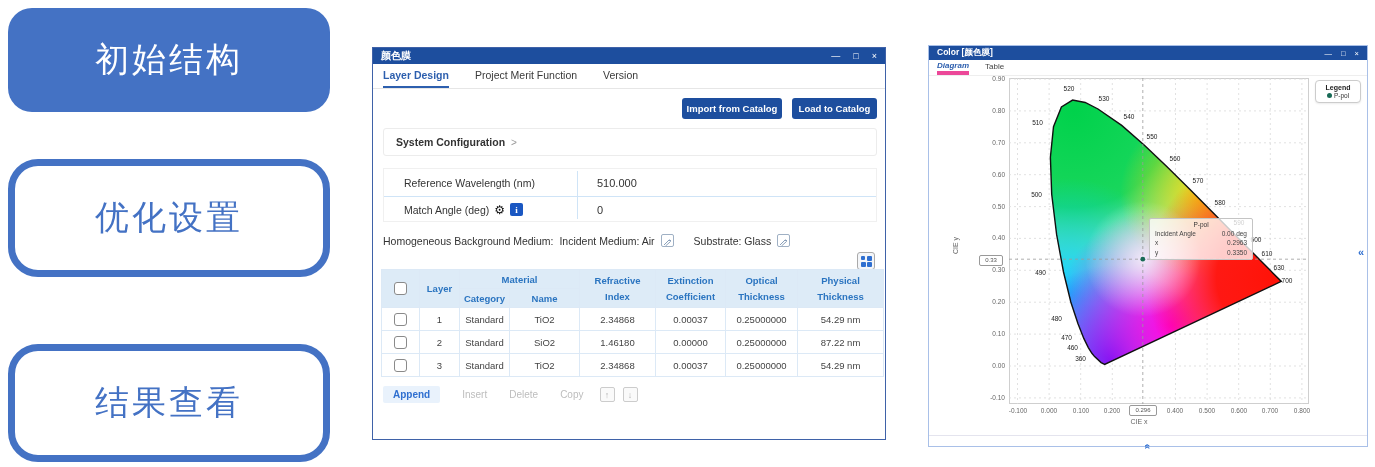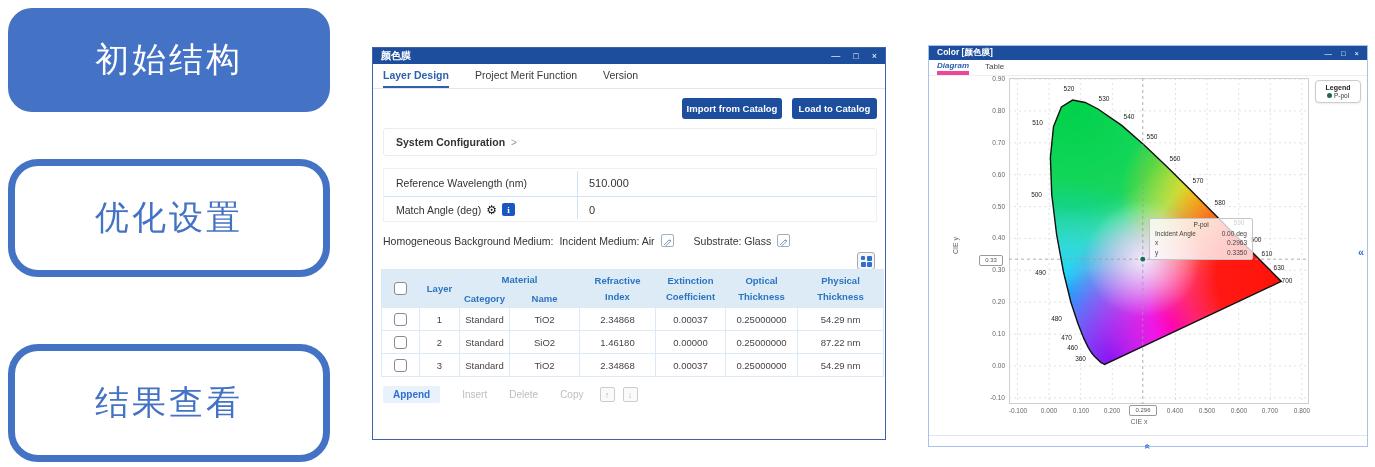--- a/index.html
+++ b/index.html
@@ -39,21 +39,21 @@
   #import-btn { left:309px; width:100px; }
   #load-btn { left:419px; width:85px; }
   .sys-card { position:absolute; left:10px; top:80px; width:494px; height:28px;
               border:1px solid #ececec; border-radius:3px; background:#fff; display:flex;
               align-items:center; padding-left:12px; font-size:10.5px; color:#333; font-weight:bold; }
   .sys-card .chev { color:#999; font-weight:normal; margin-left:6px; font-size:10px; }
   .fields-card { position:absolute; left:10px; top:120px; width:494px; height:54px;
                  border:1px solid #f0f0f0; background:#fff; }
   .fields-vdiv { position:absolute; left:193px; top:2px; bottom:2px; width:1px; background:#cfe4f7; }
   .fields-hdiv { position:absolute; left:0; top:27px; width:100%; height:1px; background:#cfe4f7; }
-  .field-row { position:absolute; left:0; width:100%; height:27px; display:flex; align-items:center;text-align:center; }
+  .field-row { position:absolute; left:8px; width:100%; height:27px; display:flex; align-items:center;text-align:center; }
   .field-label { padding-left:12px; font-size:10.5px; color:#333; display:flex; align-items:center; gap:5px; }
   .field-value { position:absolute; left:205px; font-size:11px; color:#333; }
   .gear { font-size:12px; color:#111; line-height:1; }
   .info-badge { display:inline-flex; width:13px; height:13px; background:#1a57c2; color:#fff;
                 border-radius:2px; font-size:9px; font-weight:bold; align-items:center;
                 justify-content:center; font-family:"Liberation Serif",serif; }
   .bg-medium-row { position:absolute; left:10px; top:186px; font-size:10.5px; color:#333;
                    display:flex; align-items:center; gap:6px; }
   .edit-icon { display:inline-block; width:13px; height:13px; border:1px solid #9fb0c4;
                border-radius:2px; position:relative; background:#fff; }

